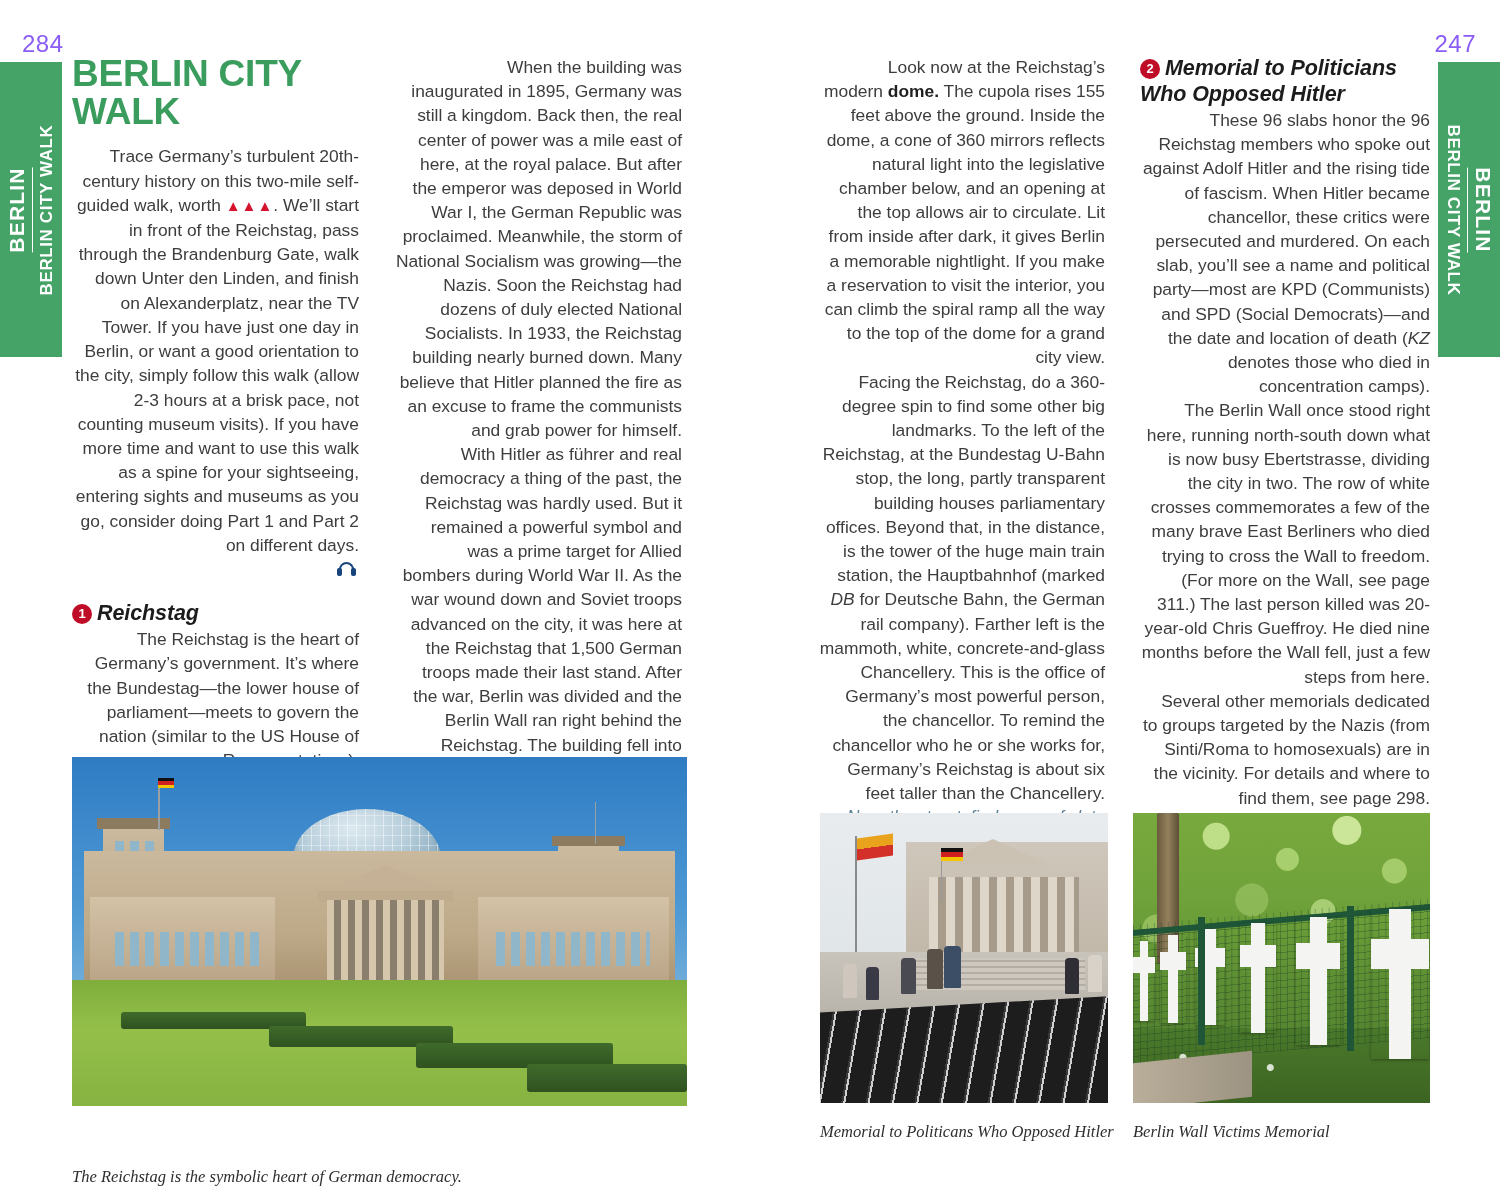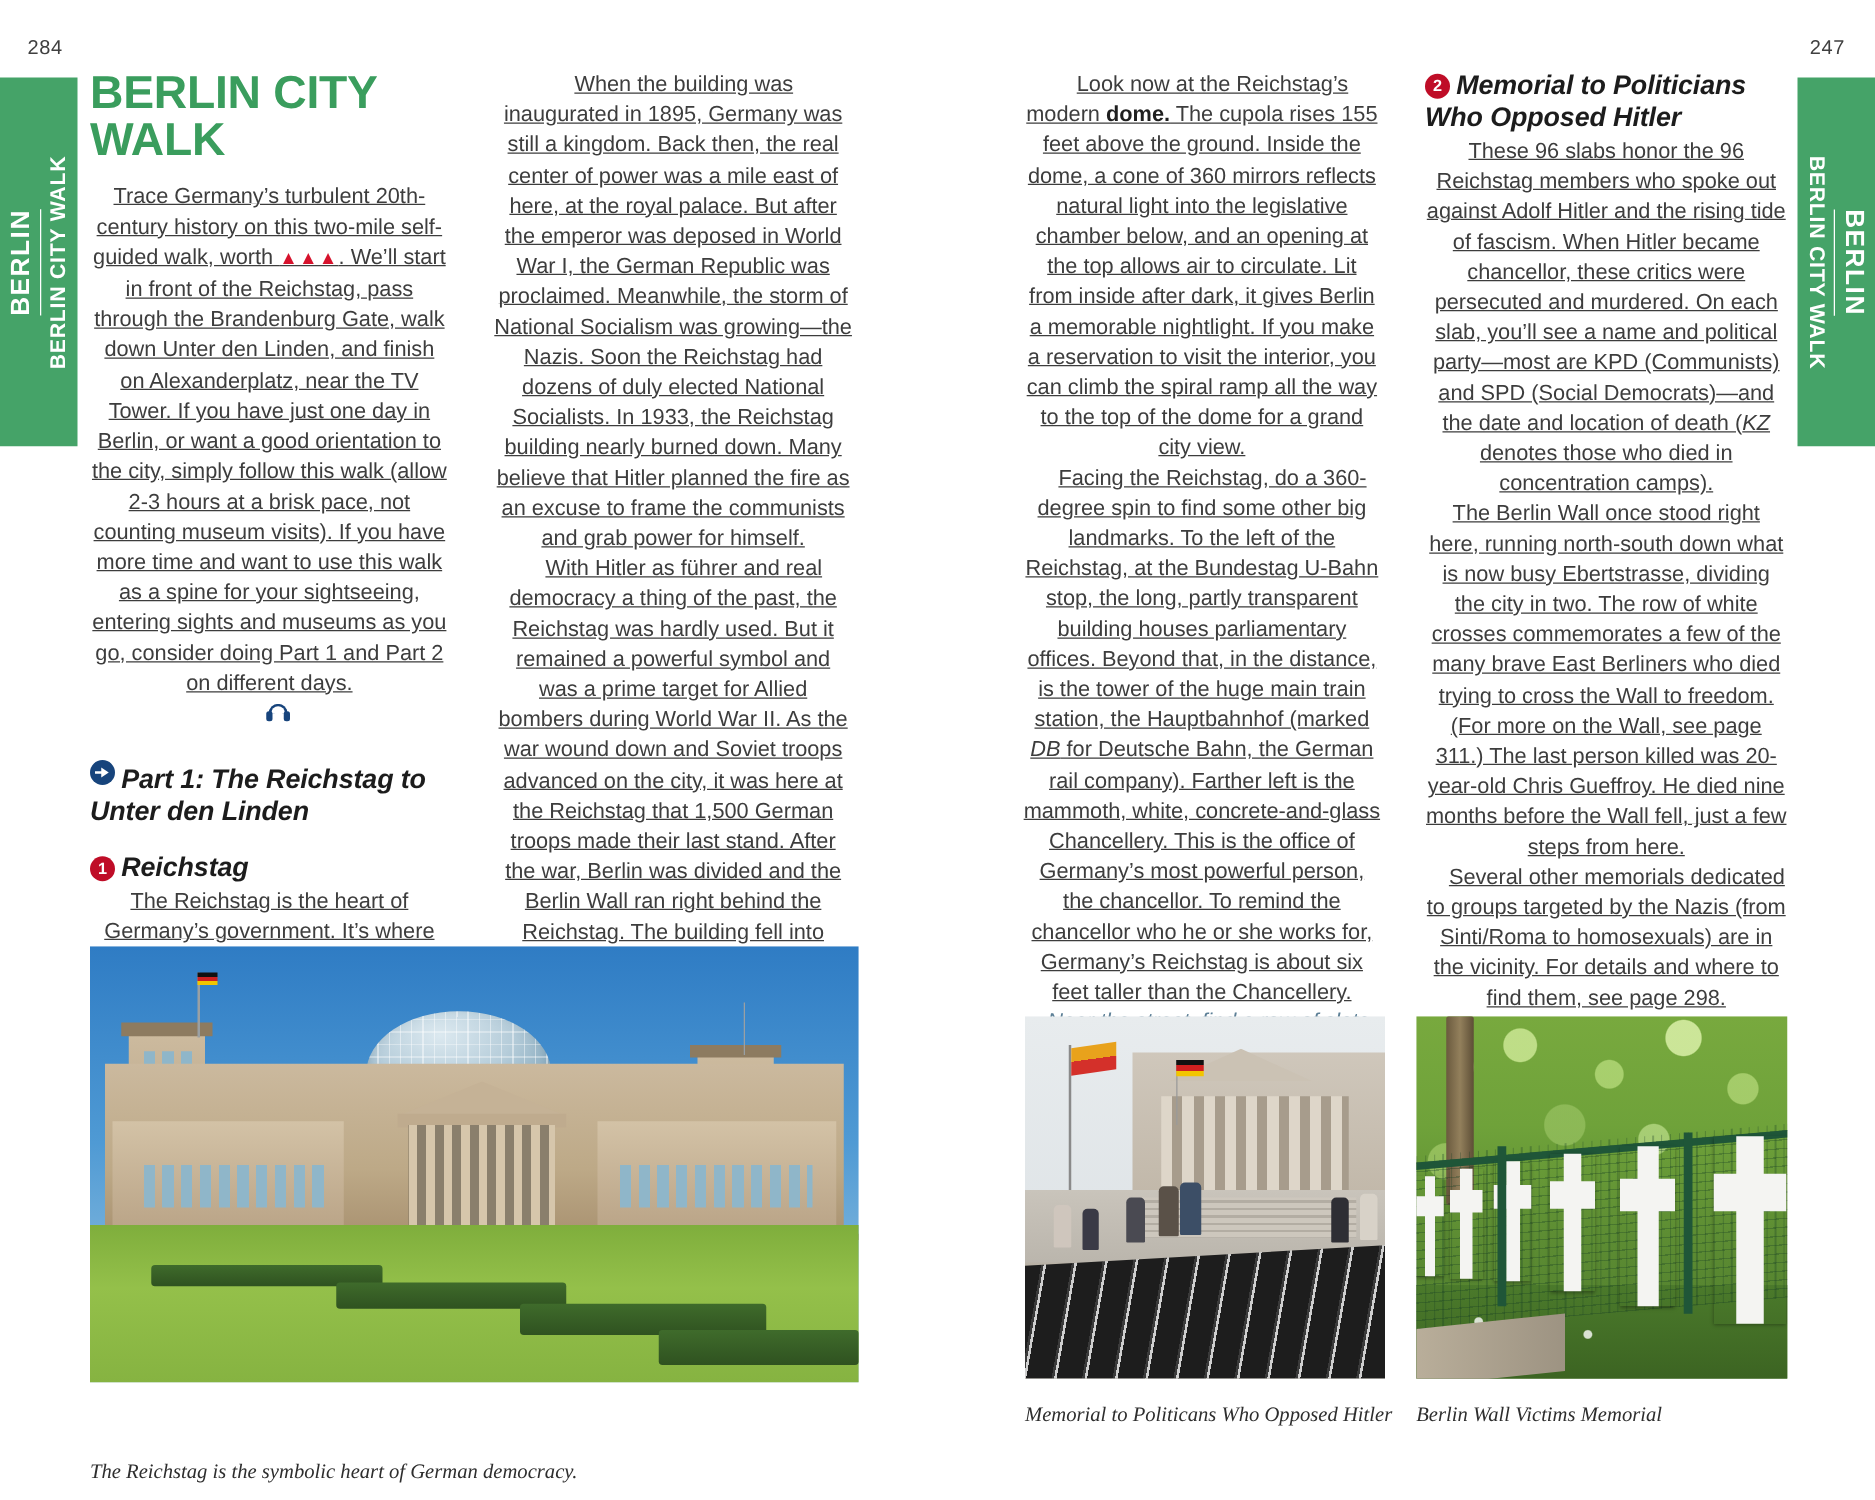--- a/index.html
+++ b/index.html
@@ -30,21 +30,21 @@
     font-size:21px;font-weight:bold;letter-spacing:1.2px;
     padding-bottom:3px;border-bottom:1.5px solid #ffffff;
     display:inline-block;
   }
   .tab-chapter{
     font-size:17px;font-weight:bold;letter-spacing:0.6px;
     margin-top:4px;display:block;
   }
 
   
-  .folio{position:absolute;top:30px;font-size:16px;color:#404040;letter-spacing:0.5px;}
+  .folio{position:absolute;top:30px;font-size:24px;color:#8b5cf6;letter-spacing:0.5px;}
   .folio-left{left:22px;}
   .folio-right{right:24px;}
 
   
   .col{position:absolute;top:55px;width:287px;}
   .c1{left:72px;}
   .c2{left:395px;}
   .c3{left:818px;}
   .c4{left:1140px;width:290px;}
 
@@ -53,23 +53,22 @@
     margin:0 0 14px 0;
     font-size:37px;line-height:1.02;
     font-weight:bold;
     color:#3a9d5d;
     letter-spacing:-0.2px;
   }
   p{
     margin:0;
     font-size:17.4px;
     line-height:24.2px;
-    text-align:center;
+    text-align:right;
     color:#3d3d3d;
-    text-decoration:underline;
   }
   p.ind{text-indent:17px;}
   .sect-head{
     margin:19px 0 1px 0;
     font-size:21.5px;
     line-height:26px;
     font-weight:bold;
     font-style:italic;
     color:#1c1c1c;
     letter-spacing:-0.1px;
@@ -253,21 +252,20 @@
     </div>
   </div>
 
   <div class="col c1">
     <h1 class="walk-title">BERLIN CITY WALK</h1>
 
     <p><span>Trace Germany’s turbulent 20th-century history on this two-mile self-guided walk, worth </span><span class="tri">▲▲▲</span><span>. We’ll start in front of the Reichstag, pass through the Brandenburg Gate, walk down Unter den Linden, and finish on Alexanderplatz, near the TV Tower. If you have just one day in Berlin, or want a good orientation to the city, simply follow this walk (allow 2-3 hours at a brisk pace, not counting museum visits). If you have more time and want to use this walk as a spine for your sightseeing, entering sights and museums as you go, consider doing Part 1 and Part 2 on different days.</span></p>
 
     <p class="ind"><span class="hp"><span class="band"></span><span class="ear l"></span><span class="ear r"></span></span></p>
 
-    <div class="sect-head part"><span class="arrowdot"></span><span>Part 1: The Reichstag to Unter den Linden</span></div>
 
     <div class="sect-head"><span class="numdot">1</span><span>Reichstag</span></div>
     <p>The Reichstag is the heart of Germany’s government. It’s where the Bundestag—the lower house of parliament—meets to govern the nation (similar to the US House of Representatives).</p>
   </div>
 
   <div class="col c2">
     <p class="ind">When the building was inaugurated in 1895, Germany was still a kingdom. Back then, the real center of power was a mile east of here, at the royal palace. But after the emperor was deposed in World War I, the German Republic was proclaimed. Meanwhile, the storm of National Socialism was growing—the Nazis. Soon the Reichstag had dozens of duly elected National Socialists. In 1933, the Reichstag building nearly burned down. Many believe that Hitler planned the fire as an excuse to frame the communists and grab power for himself.</p>
     <p class="ind">With Hitler as führer and real democracy a thing of the past, the Reichstag was hardly used. But it remained a powerful symbol and was a prime target for Allied bombers during World War II. As the war wound down and Soviet troops advanced on the city, it was here at the Reichstag that 1,500 German troops made their last stand. After the war, Berlin was divided and the Berlin Wall ran right behind the Reichstag. The building fell into disuse, and the West German capital was moved from Berlin to the remote city of Bonn.</p>
     <p class="ind">After the Berlin Wall fell, the Reichstag again became the focus of the new nation. It was renovated by British architect Norman Foster, who added the glass dome. In 1999, the new Reichstag reopened, and the parliament reconvened. To many Germans, the proud resurrection of their Reichstag symbolizes the end of a terrible chapter in their country’s history.</p>
   </div>

